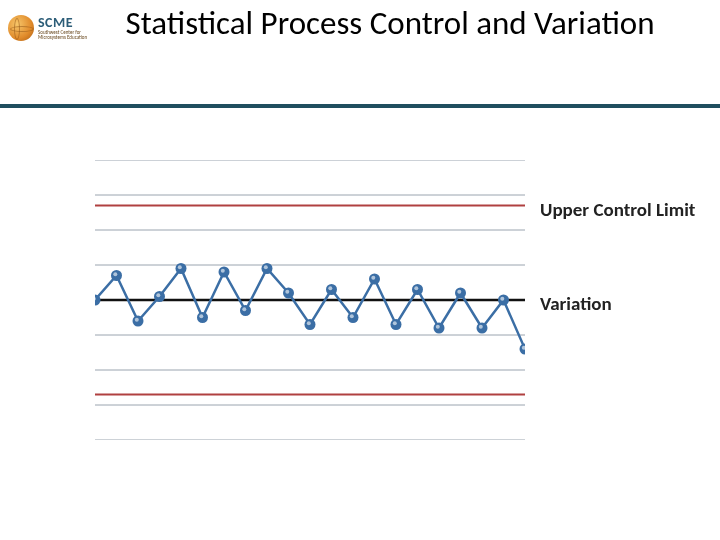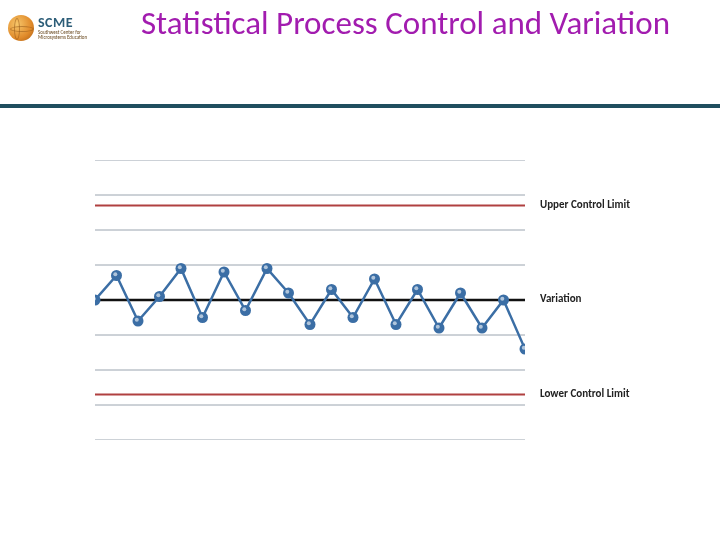--- a/index.html
+++ b/index.html
@@ -72,22 +72,22 @@
     font-size: 5px;
     color: #6a4a20;
     line-height: 1.05;
   }
   .title {
     position: absolute;
     top: 5px;
     left: 110px;
     width: 560px;
     font-size: 33px;
-    color: #a21caf;
-    text-align: right;
+    color: #000000;
+    text-align: center;
     line-height: 1.15;
   }
   .title-rule {
     position: absolute;
     top: 104px;
     left: 0;
     width: 720px;
     height: 0;
     border-top: 4px solid #1f4e5f;
   }
@@ -97,21 +97,21 @@
     left: 95px;
     width: 430px;
     height: 280px;
   }
   .labels {
     position: absolute;
     top: 160px;
     left: 540px;
     width: 170px;
     height: 280px;
-    font-size: 11px;
+    font-size: 19px;
     font-weight: 600;
     color: #222;
   }
   .labels div {
     position: absolute;
     left: 0;
     width: 170px;
   }
 </style>
 </head>
@@ -190,16 +190,15 @@
         <circle cx="408.5" cy="140" r="5.5" fill="#3b6ea5"></circle>
         <circle cx="407.3" cy="138.8" r="2" fill="rgba(255,255,255,.6)"></circle>
         <circle cx="430" cy="189" r="5.5" fill="#3b6ea5"></circle>
         <circle cx="428.8" cy="187.8" r="2" fill="rgba(255,255,255,.6)"></circle>
       </g>
   </svg>
 
   <div class="labels">
     <div id="lbl-ucl" style="top: 37.5px;">Upper Control Limit</div>
     <div id="lbl-center" style="top: 132px;">Variation</div>
-    <div id="lbl-lcl" style="top: 226.5px;">Lower Control Limit</div>
   </div>
 
 </div>
 
 </body></html>

